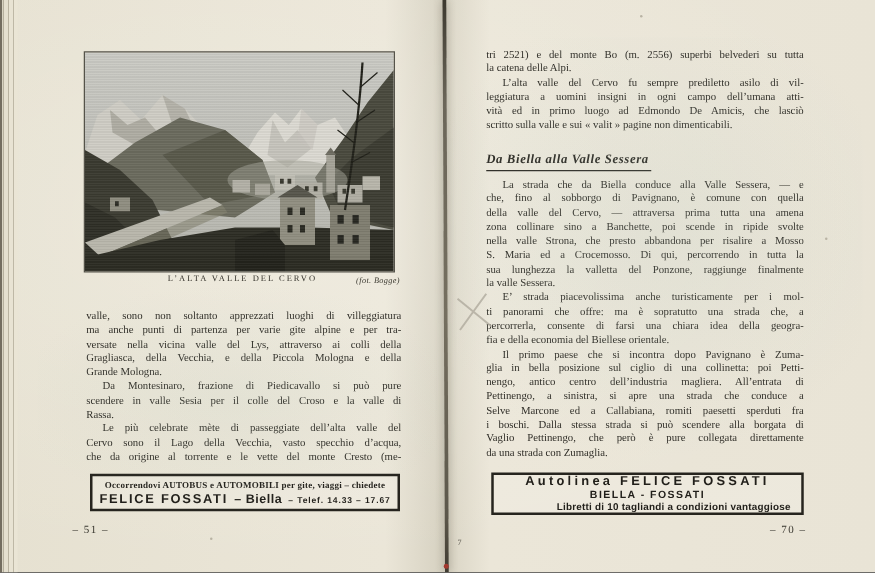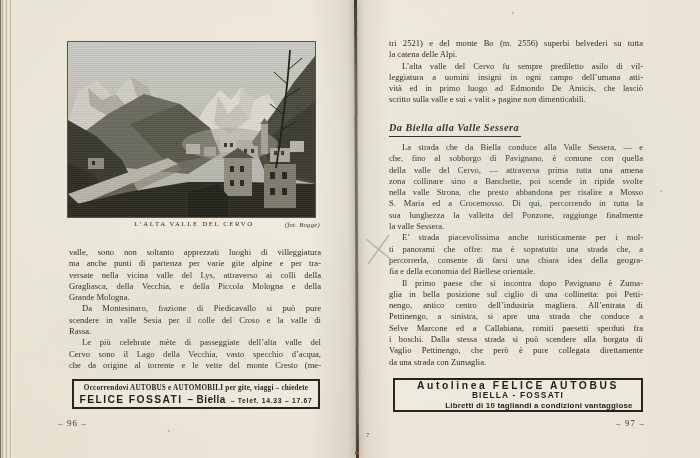--- a/index.html
+++ b/index.html
@@ -189,21 +189,21 @@
 
     <div id="left-ad" class="abs ad-box">
       <div class="ad1">Occorrendovi AUTOBUS e AUTOMOBILI per gite, viaggi – chiedete</div>
       <div class="ad2">
         <span class="name">FELICE FOSSATI</span>
         <span class="city">– Biella</span>
         <span class="tel">– Telef. 14.33 – 17.67</span>
       </div>
     </div>
 
-    <div id="pagenum-left" class="abs pagenum">– 96 –</div>
+    <div id="pagenum-left" class="abs pagenum">– 51 –</div>
   </div>
 
   <div id="gutter" class="abs"></div>
 
   <div>
 
     <div id="right-intro" class="abs tcol">
         <div class="tline">tri 2521) e del monte Bo (m. 2556) superbi belvederi su tutta</div>
         <div class="tline end">la catena delle Alpi.</div>
         <div class="tline ind">L’alta valle del Cervo fu sempre prediletto asilo di vil-</div>
@@ -231,26 +231,26 @@
         <div class="tline">glia in bella posizione sul ciglio di una collinetta: poi Petti-</div>
         <div class="tline">nengo, antico centro dell’industria magliera. All’entrata di</div>
         <div class="tline">Pettinengo, a sinistra, si apre una strada che conduce a</div>
         <div class="tline">Selve Marcone ed a Callabiana, romiti paesetti sperduti fra</div>
         <div class="tline">i boschi. Dalla stessa strada si può scendere alla borgata di</div>
         <div class="tline">Vaglio Pettinengo, che però è pure collegata direttamente</div>
         <div class="tline end">da una strada con Zumaglia.</div>
       </div>
 
     <div id="right-ad" class="abs ad-box">
-      <div class="ra1">Autolinea FELICE AUTOBUS</div>
+      <div class="ra1">Autolinea FELICE FOSSATI</div>
       <div class="ra2">BIELLA - FOSSATI</div>
       <div class="ra3">Libretti di 10 tagliandi a condizioni vantaggiose</div>
     </div>
 
-    <div id="pagenum-right" class="abs pagenum">– 97 –</div>
+    <div id="pagenum-right" class="abs pagenum">– 70 –</div>
     <div id="printer-mark" class="abs">7</div>
 
     <svg class="abs" style="left:362px;top:232px" width="34" height="34">
       <path d="M4,7 L31,29 M27,3 L6,32" stroke="#b3ada0" stroke-width="1.6" fill="none" opacity=".85"></path>
     </svg>
   </div>
 
   <div id="tint-right" class="abs tint"></div>
   <div id="tint-left" class="abs tint"></div>
   <div id="red-speck" class="abs"></div>

